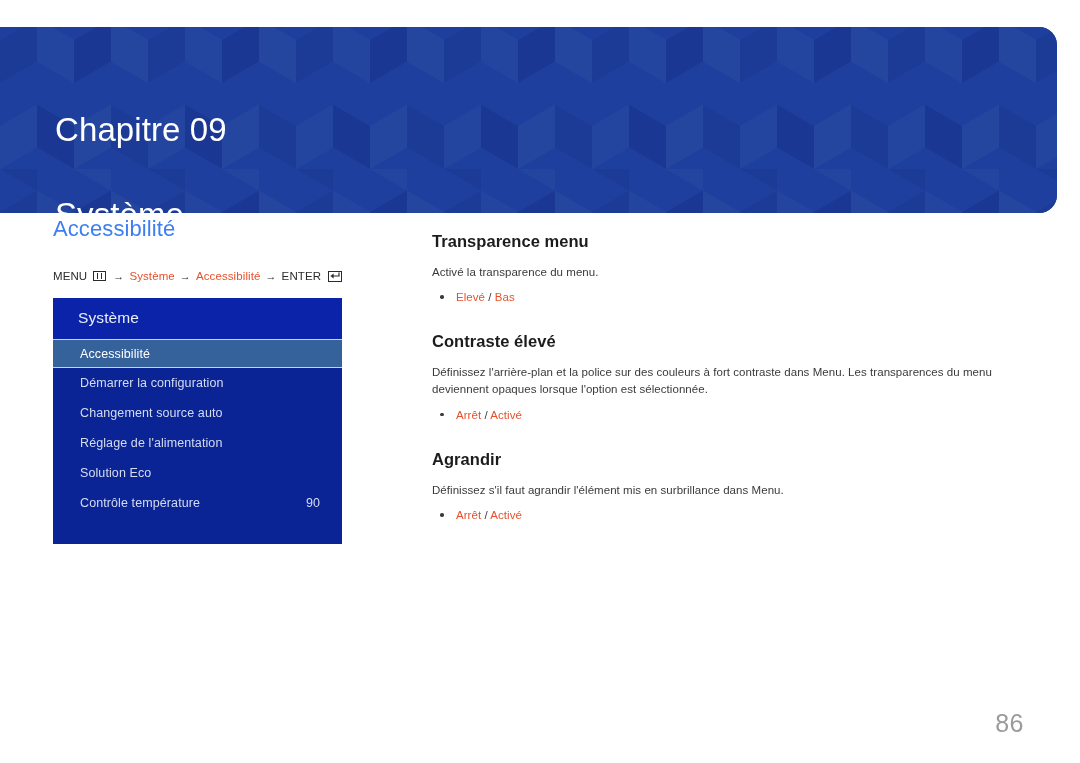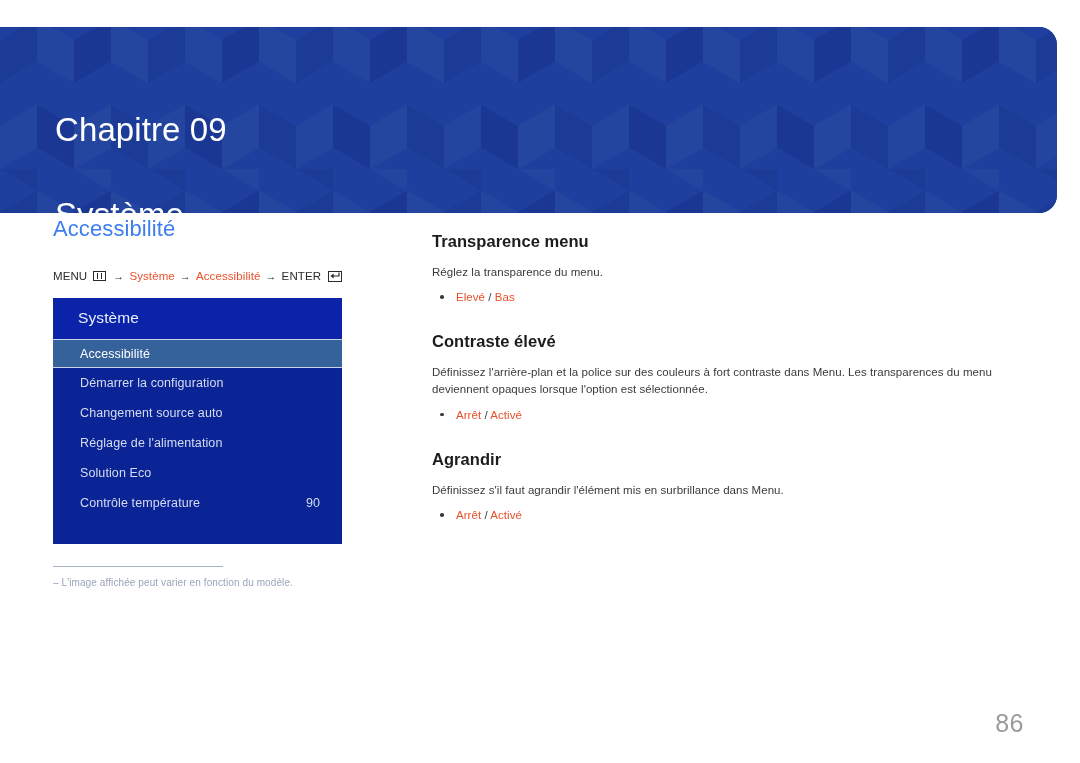--- a/index.html
+++ b/index.html
@@ -293,31 +293,27 @@
     <div class="osd-item">
       <span>Solution Eco</span>
       <span class="osd-item-value"></span>
     </div>
     <div class="osd-item">
       <span>Contrôle température</span>
       <span class="osd-item-value">90</span>
     </div>
   </div>
 
-  <div class="footnote-wrap">
-    <div class="footnote-rule"></div>
-    <div class="footnote">–  L'image affichée peut varier en fonction du modèle.</div>
-  </div>
 </div>
 
 <div class="right-col">
 
   <div class="topic">
     <h3 class="topic-title">Transparence menu</h3>
-    <p class="topic-desc">Réglez la transparence du menu.</p>
+    <p class="topic-desc">Activé la transparence du menu.</p>
     <ul class="topic-options">
       <li>
         <span>Elevé</span><span class="opt-sep"> / </span><span>Bas</span>
       </li>
     </ul>
   </div>
 
   <div class="topic">
     <h3 class="topic-title">Contraste élevé</h3>
     <p class="topic-desc">Définissez l'arrière-plan et la police sur des couleurs à fort contraste dans Menu. Les transparences du menu deviennent opaques lorsque l'option est sélectionnée.</p>

